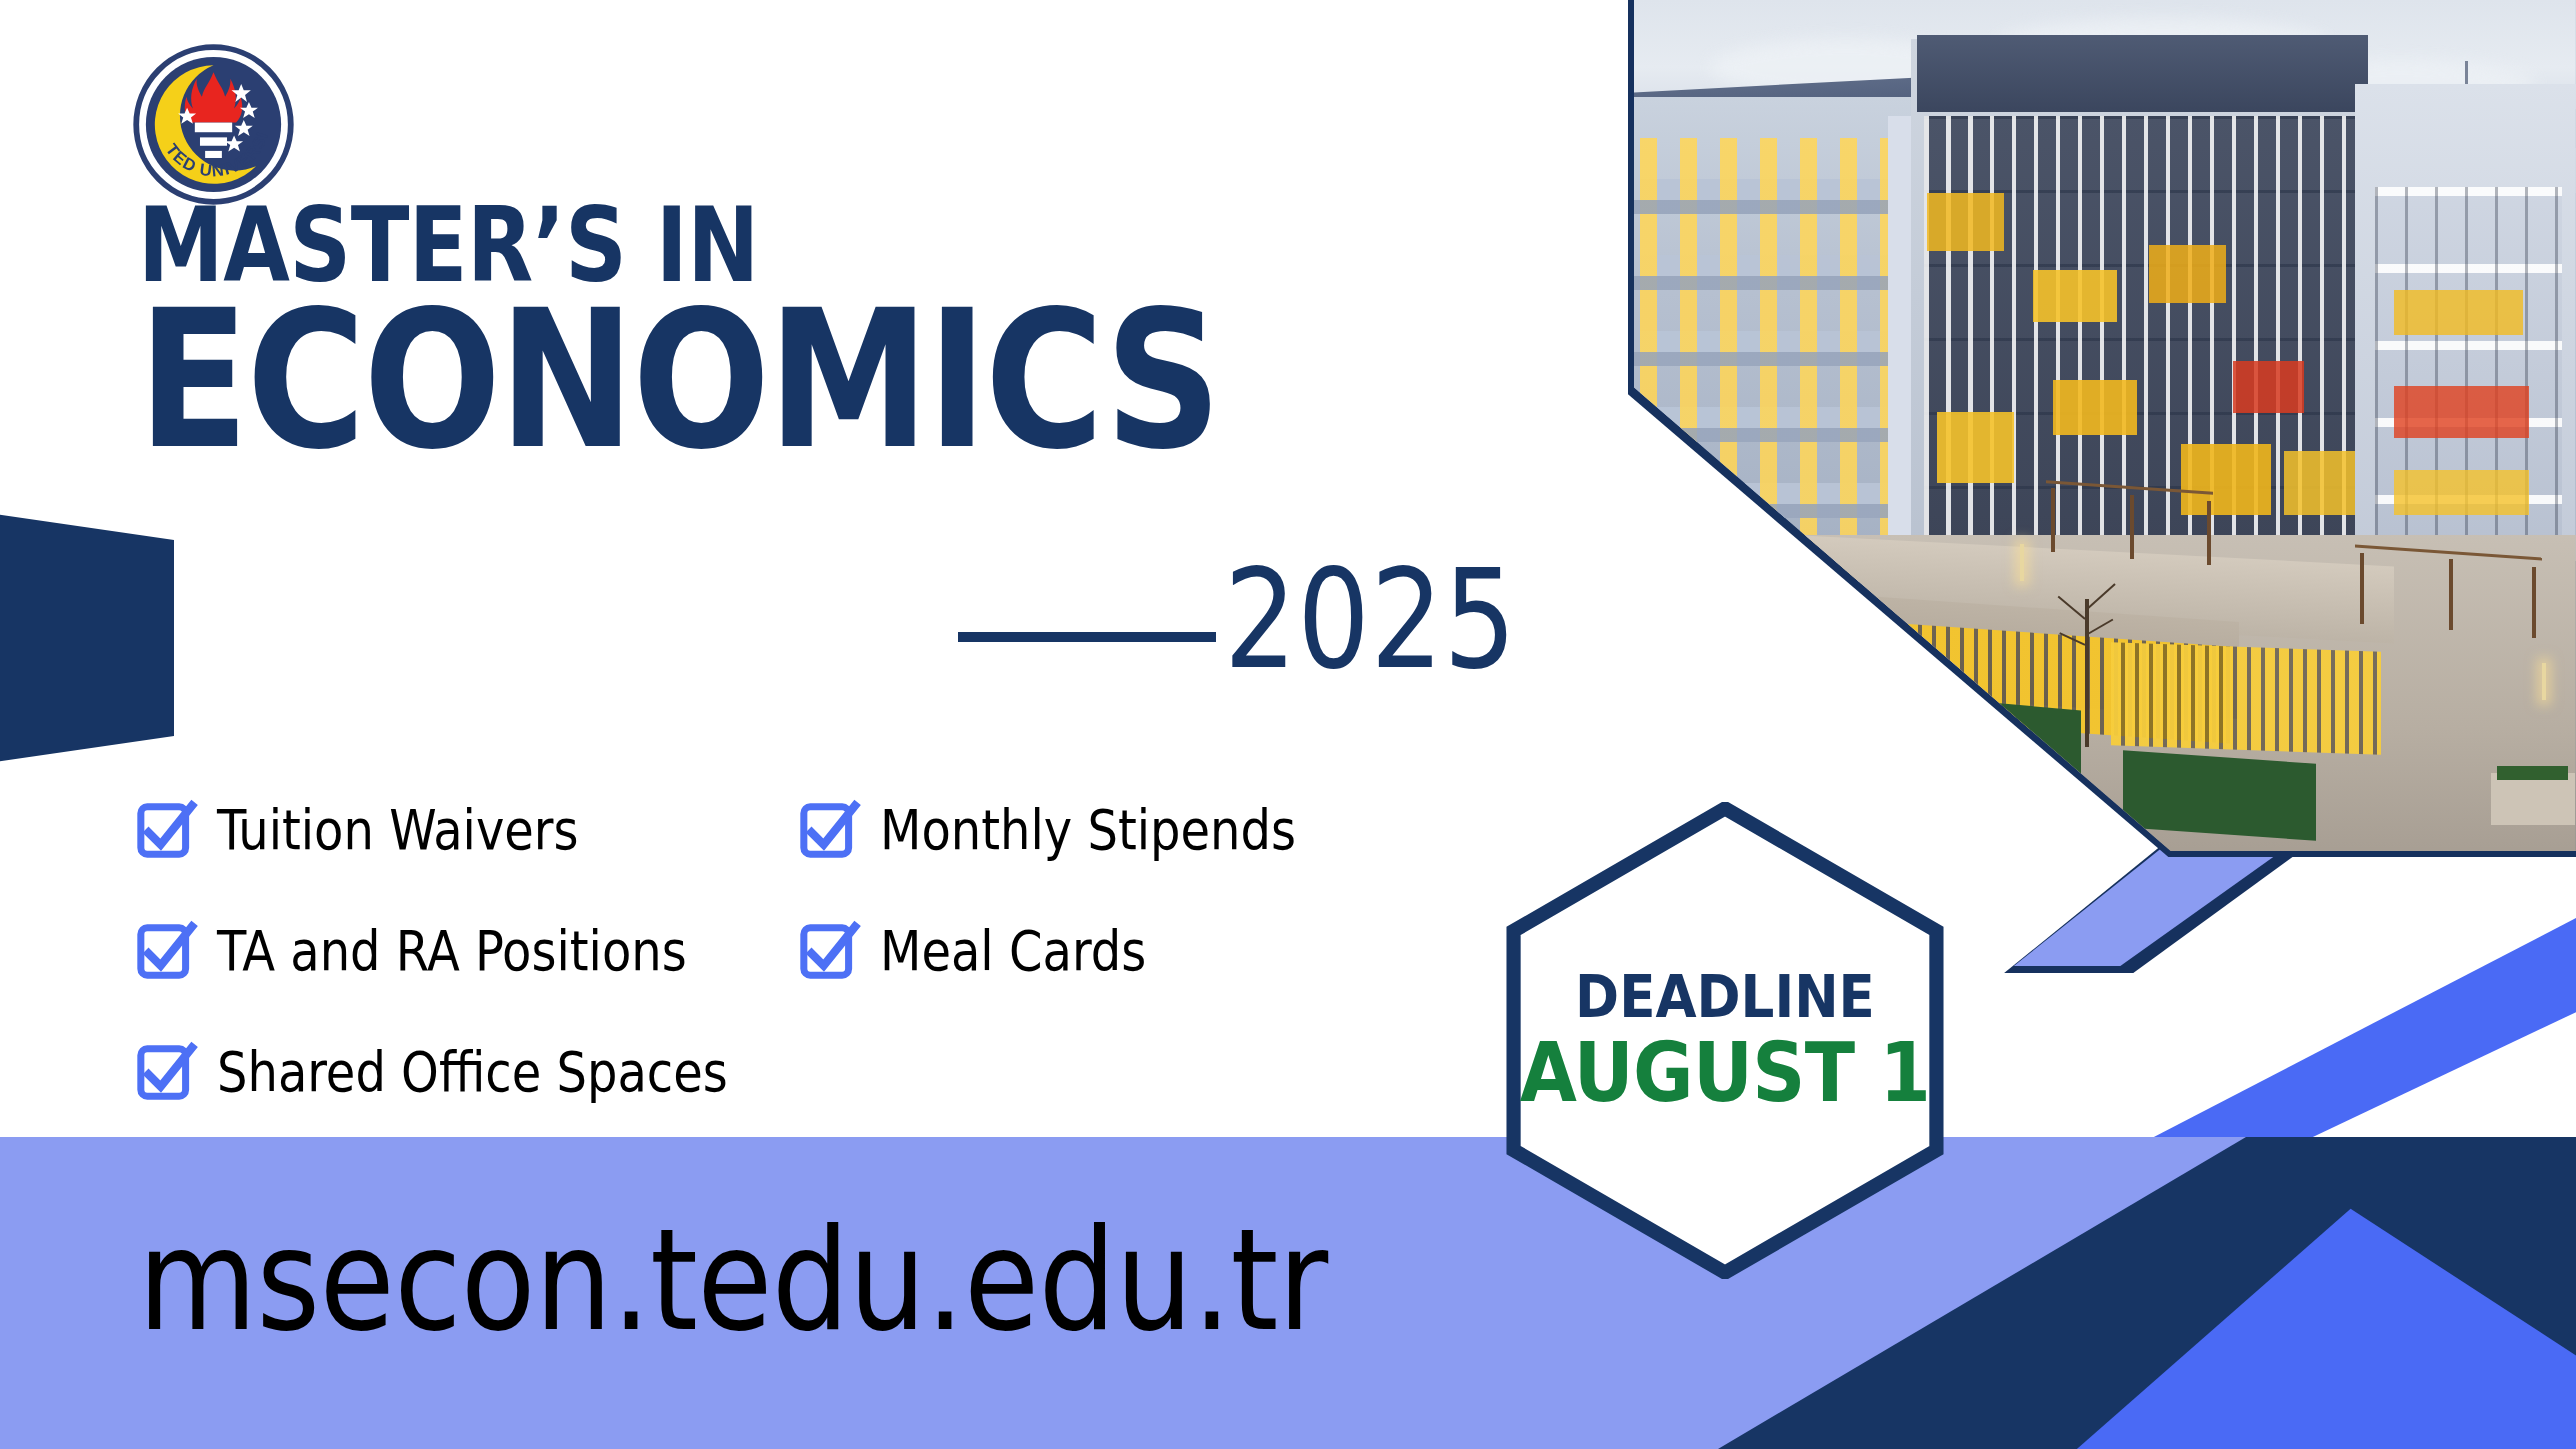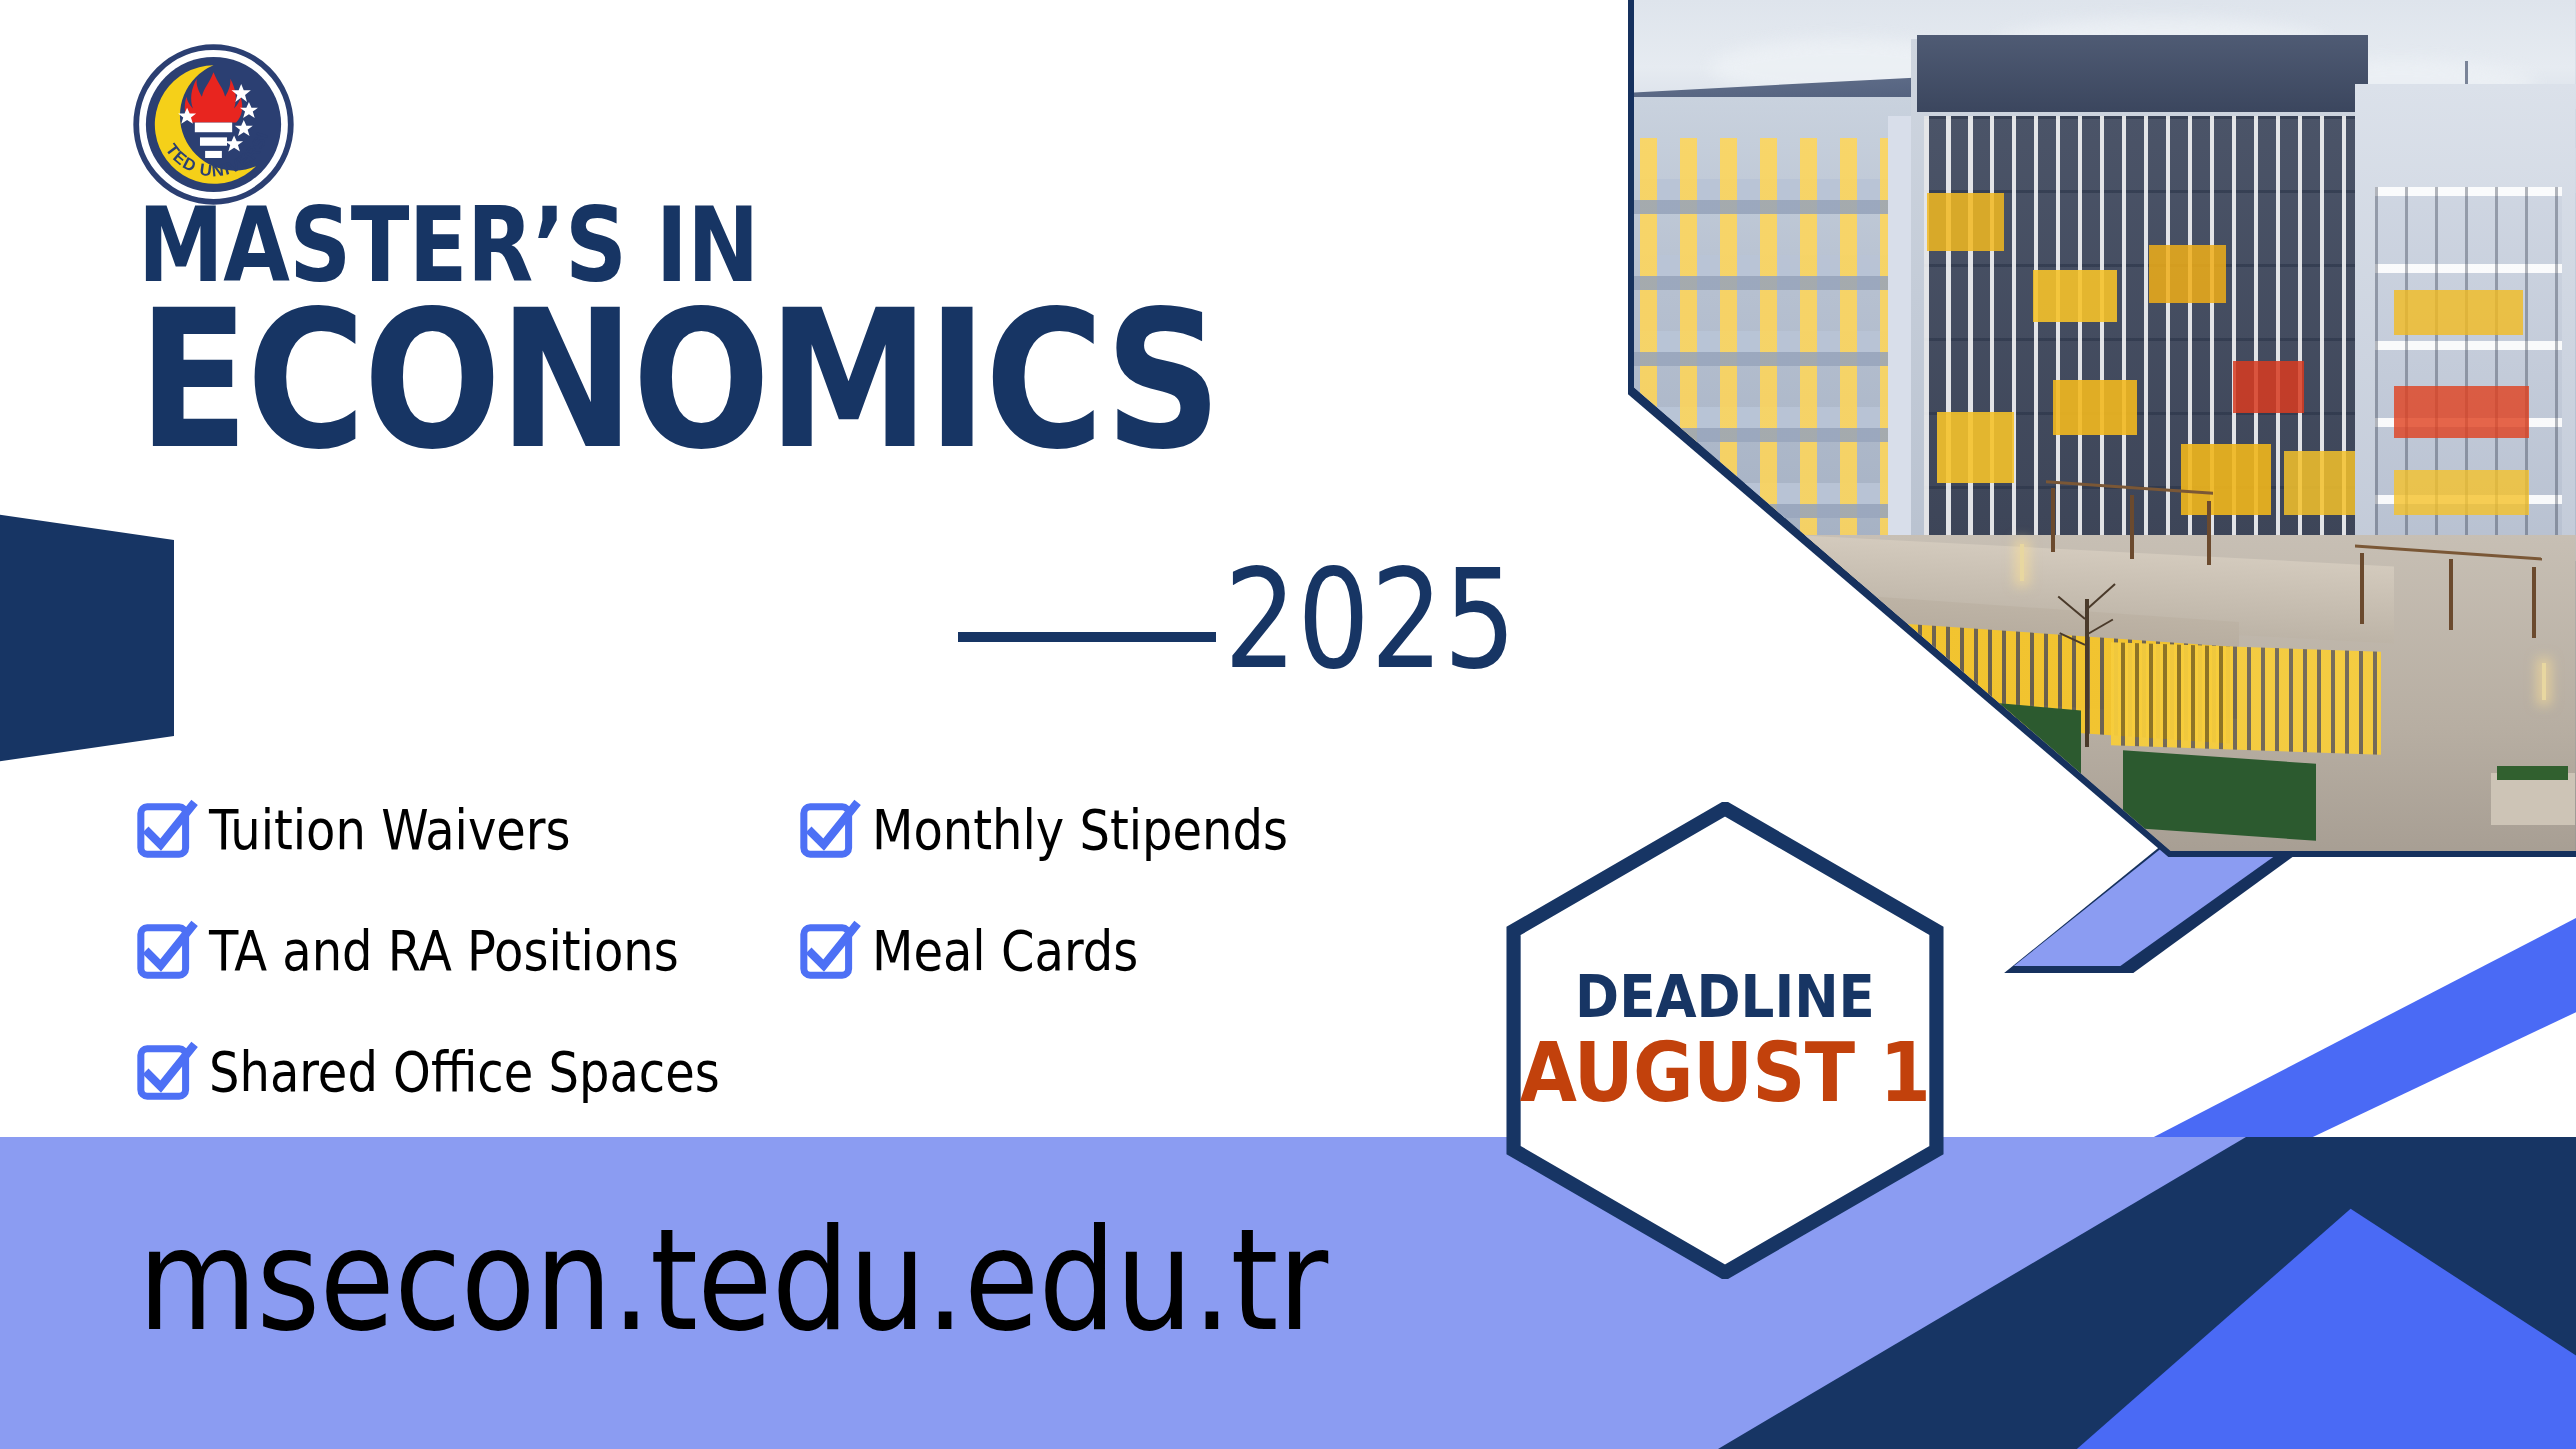--- a/index.html
+++ b/index.html
@@ -173,21 +173,21 @@
 
   
   .benefits {
     position:absolute; left:138px; top:770px;
     width:1352px;
     display:grid;
     grid-template-columns: 663px 663px;
     grid-auto-rows: 121px;
     z-index:6;
   }
-  .benefit { display:flex; align-items:center; gap:18px; }
+  .benefit { display:flex; align-items:center; gap:26px; }
   .cbx { position:relative; width:53px; height:55px; flex:0 0 auto; }
   .cbx svg { position:absolute; left:0; top:0; width:100%; height:100%; overflow:visible; }
   .benefit-label {
     font-family:"Liberation Sans Narrow","DejaVu Sans Condensed","Liberation Sans",sans-serif;
     font-weight:400; font-size:55px; color:#000000;
     white-space:nowrap; line-height:1;
     transform: scaleX(0.97); transform-origin:left center;
   }
 
   
@@ -201,21 +201,21 @@
     display:flex; flex-direction:column; align-items:center; justify-content:center;
     gap:6.4px; pointer-events:none;
   }
   .hex-deadline {
     font-family:"Liberation Sans Narrow","DejaVu Sans Condensed","Liberation Sans",sans-serif;
     font-weight:700; font-size:59px; color:#173564; letter-spacing:0px;
     line-height:1; white-space:nowrap;
   }
   .hex-date {
     font-family:"Liberation Sans Narrow","DejaVu Sans Condensed","Liberation Sans",sans-serif;
-    font-weight:700; font-size:82px; color:#c2410c; letter-spacing:-0.6px;
+    font-weight:700; font-size:82px; color:#15803d; letter-spacing:-0.6px;
     line-height:1; white-space:nowrap;
   }
 
   
   .bottom-band {
     position:absolute; left:0; top:1137px; width:2576px; height:312px;
     background:#8b9cf2; z-index:3;
   }
   .bottom-navy {
     position:absolute; left:1256px; top:1137px; width:1320px; height:312px;

